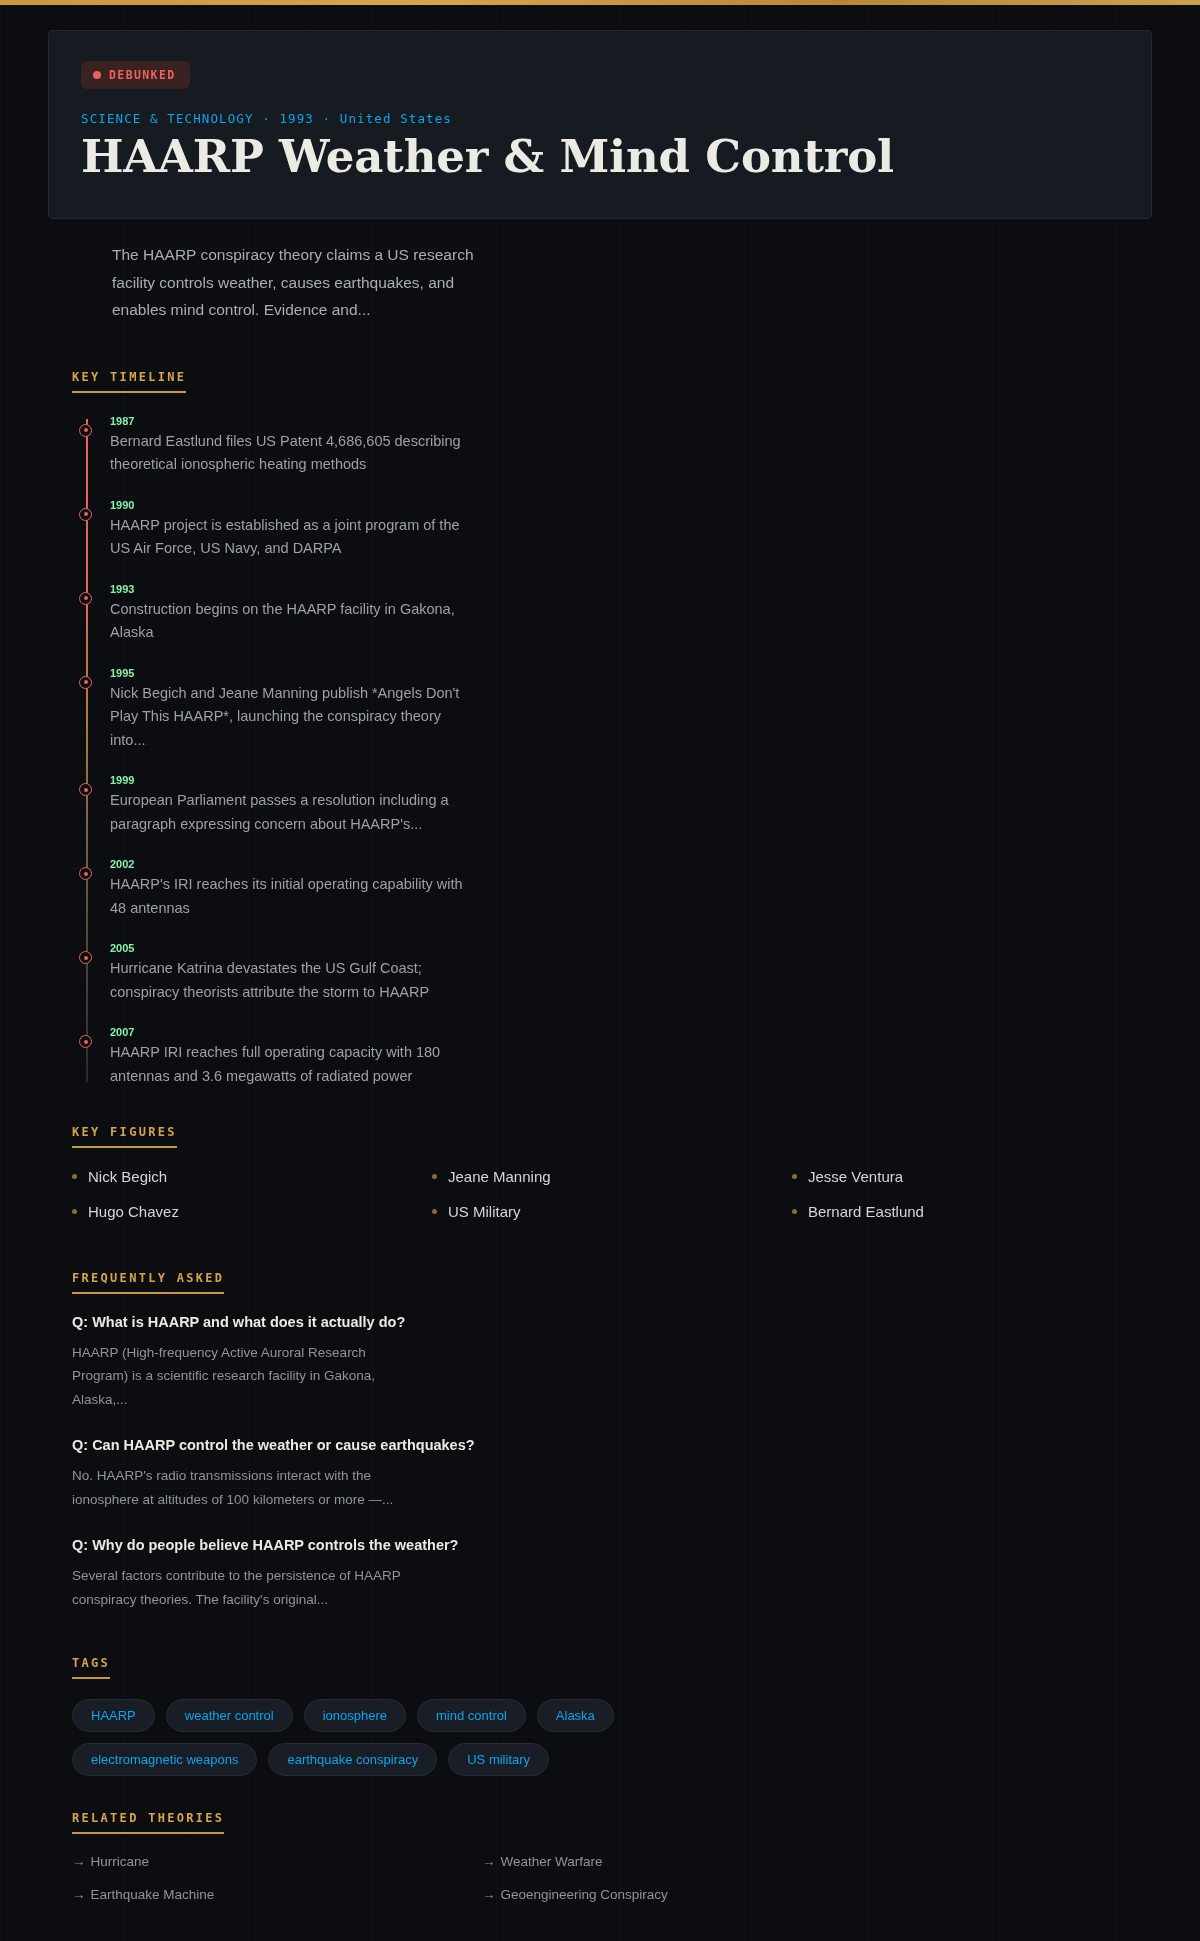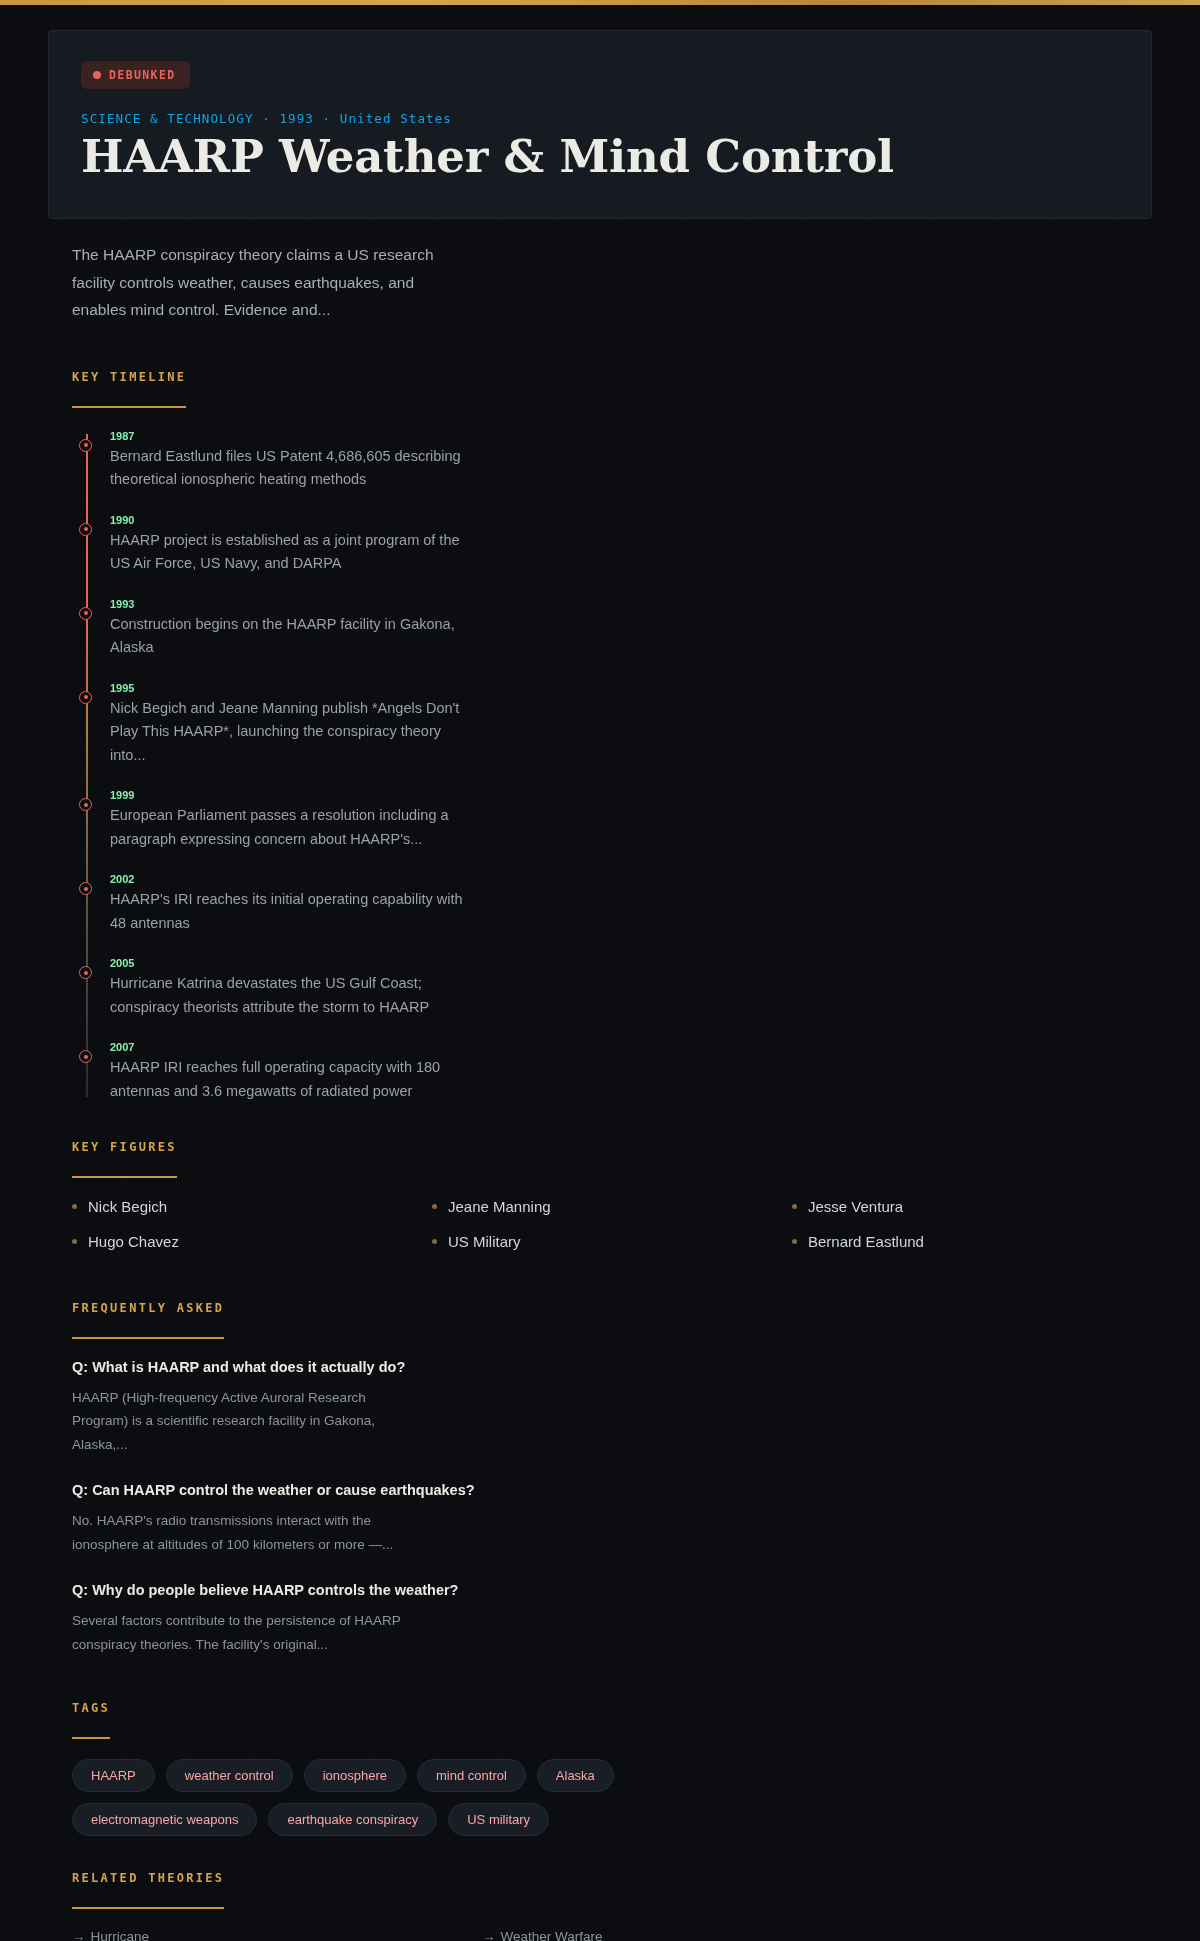--- a/index.html
+++ b/index.html
@@ -96,31 +96,32 @@
     letter-spacing: -0.2px;
   }
 
   
   .summary {
     padding: 22px 48px 0 72px;
     font-size: 15.5px;
     line-height: 1.75;
     color: #a9aeb5;
     max-width: 500px;
+    margin-left: 40px;
   }
 
   
   .section { padding: 0 48px 0 72px; }
   .sec-head {
     font-family: "DejaVu Sans Mono", monospace;
     font-size: 12px;
     font-weight: bold;
     letter-spacing: 2.3px;
     color: #d6a54a;
-    padding-bottom: 22px;
+    padding-bottom: 7px;
     display: inline-block;
     border-bottom: 2px solid #c9973f;
   }
 
   
   .timeline-sec { margin-top: 44px; }
   .timeline {
     position: relative;
     margin-top: 22px;
     padding-left: 38px;
@@ -219,21 +220,21 @@
     flex-wrap: wrap;
     gap: 11px;
     max-width: 690px;
   }
   .tag {
     background: #191d25;
     border: 1px solid #262b35;
     border-radius: 999px;
     padding: 8px 18px;
     font-size: 13px;
-    color: #fca5a5;
+    color: #0ea5e9;
     white-space: nowrap;
   }
 
   
   .related-sec { margin-top: 32px; }
   .related-grid {
     margin-top: 20px;
     display: grid;
     grid-template-columns: 1fr 1fr;
     row-gap: 18px;

